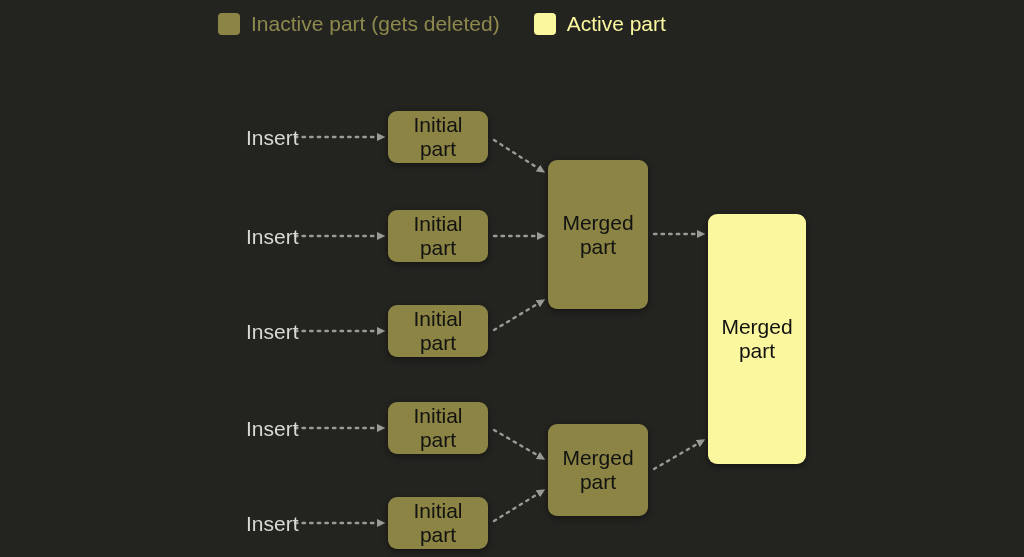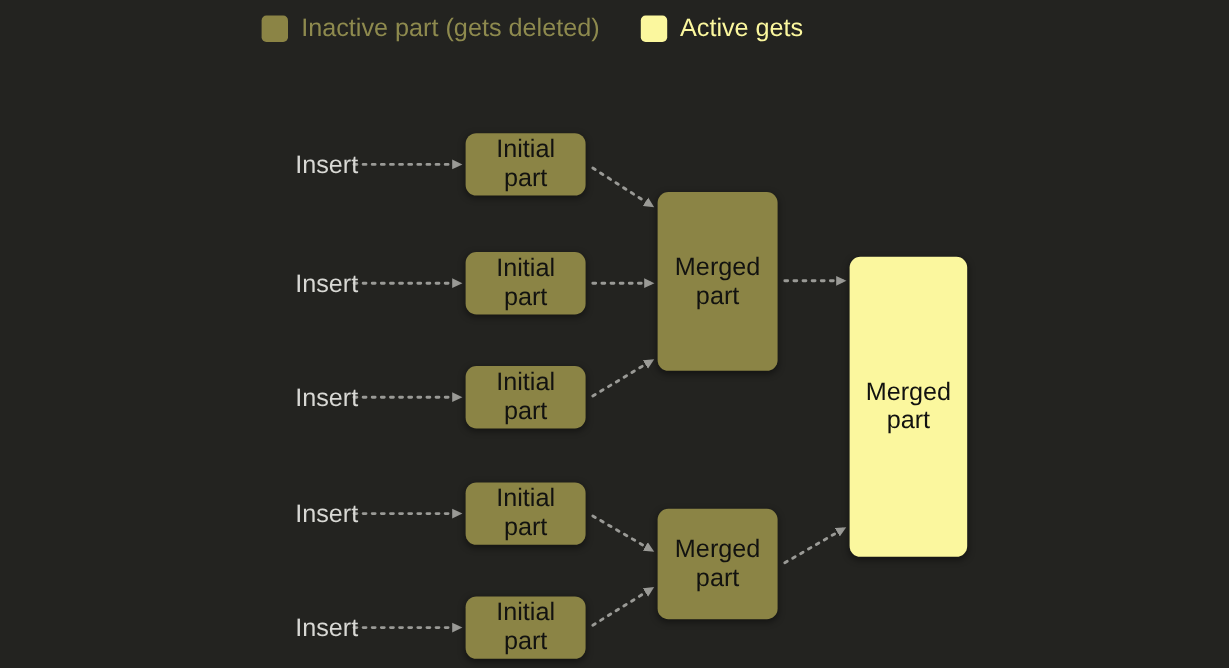--- a/index.html
+++ b/index.html
@@ -90,21 +90,21 @@
 
 <div id="stage">
 
   <div id="legend">
     <div class="legend-entry">
       <span class="swatch inactive"></span>
       <span class="legend-label inactive">Inactive part (gets deleted)</span>
     </div>
     <div class="legend-entry">
       <span class="swatch active"></span>
-      <span class="legend-label active">Active gets</span>
+      <span class="legend-label active">Active part</span>
     </div>
   </div>
 
   <svg id="arrows" viewBox="0 0 1024 557" width="1024" height="557">
     <defs>
       <marker id="arrowhead" markerWidth="9" markerHeight="9" refX="7.2" refY="4.5" orient="auto" markerUnits="userSpaceOnUse">
         <path d="M0,0.4 L8.6,4.5 L0,8.6 Z" fill="#9a9a96"></path>
       </marker>
     </defs>
     <g id="edge-group" stroke="#9a9a96" stroke-width="2.4" stroke-dasharray="2.4 5.2" stroke-linecap="round" fill="none">

